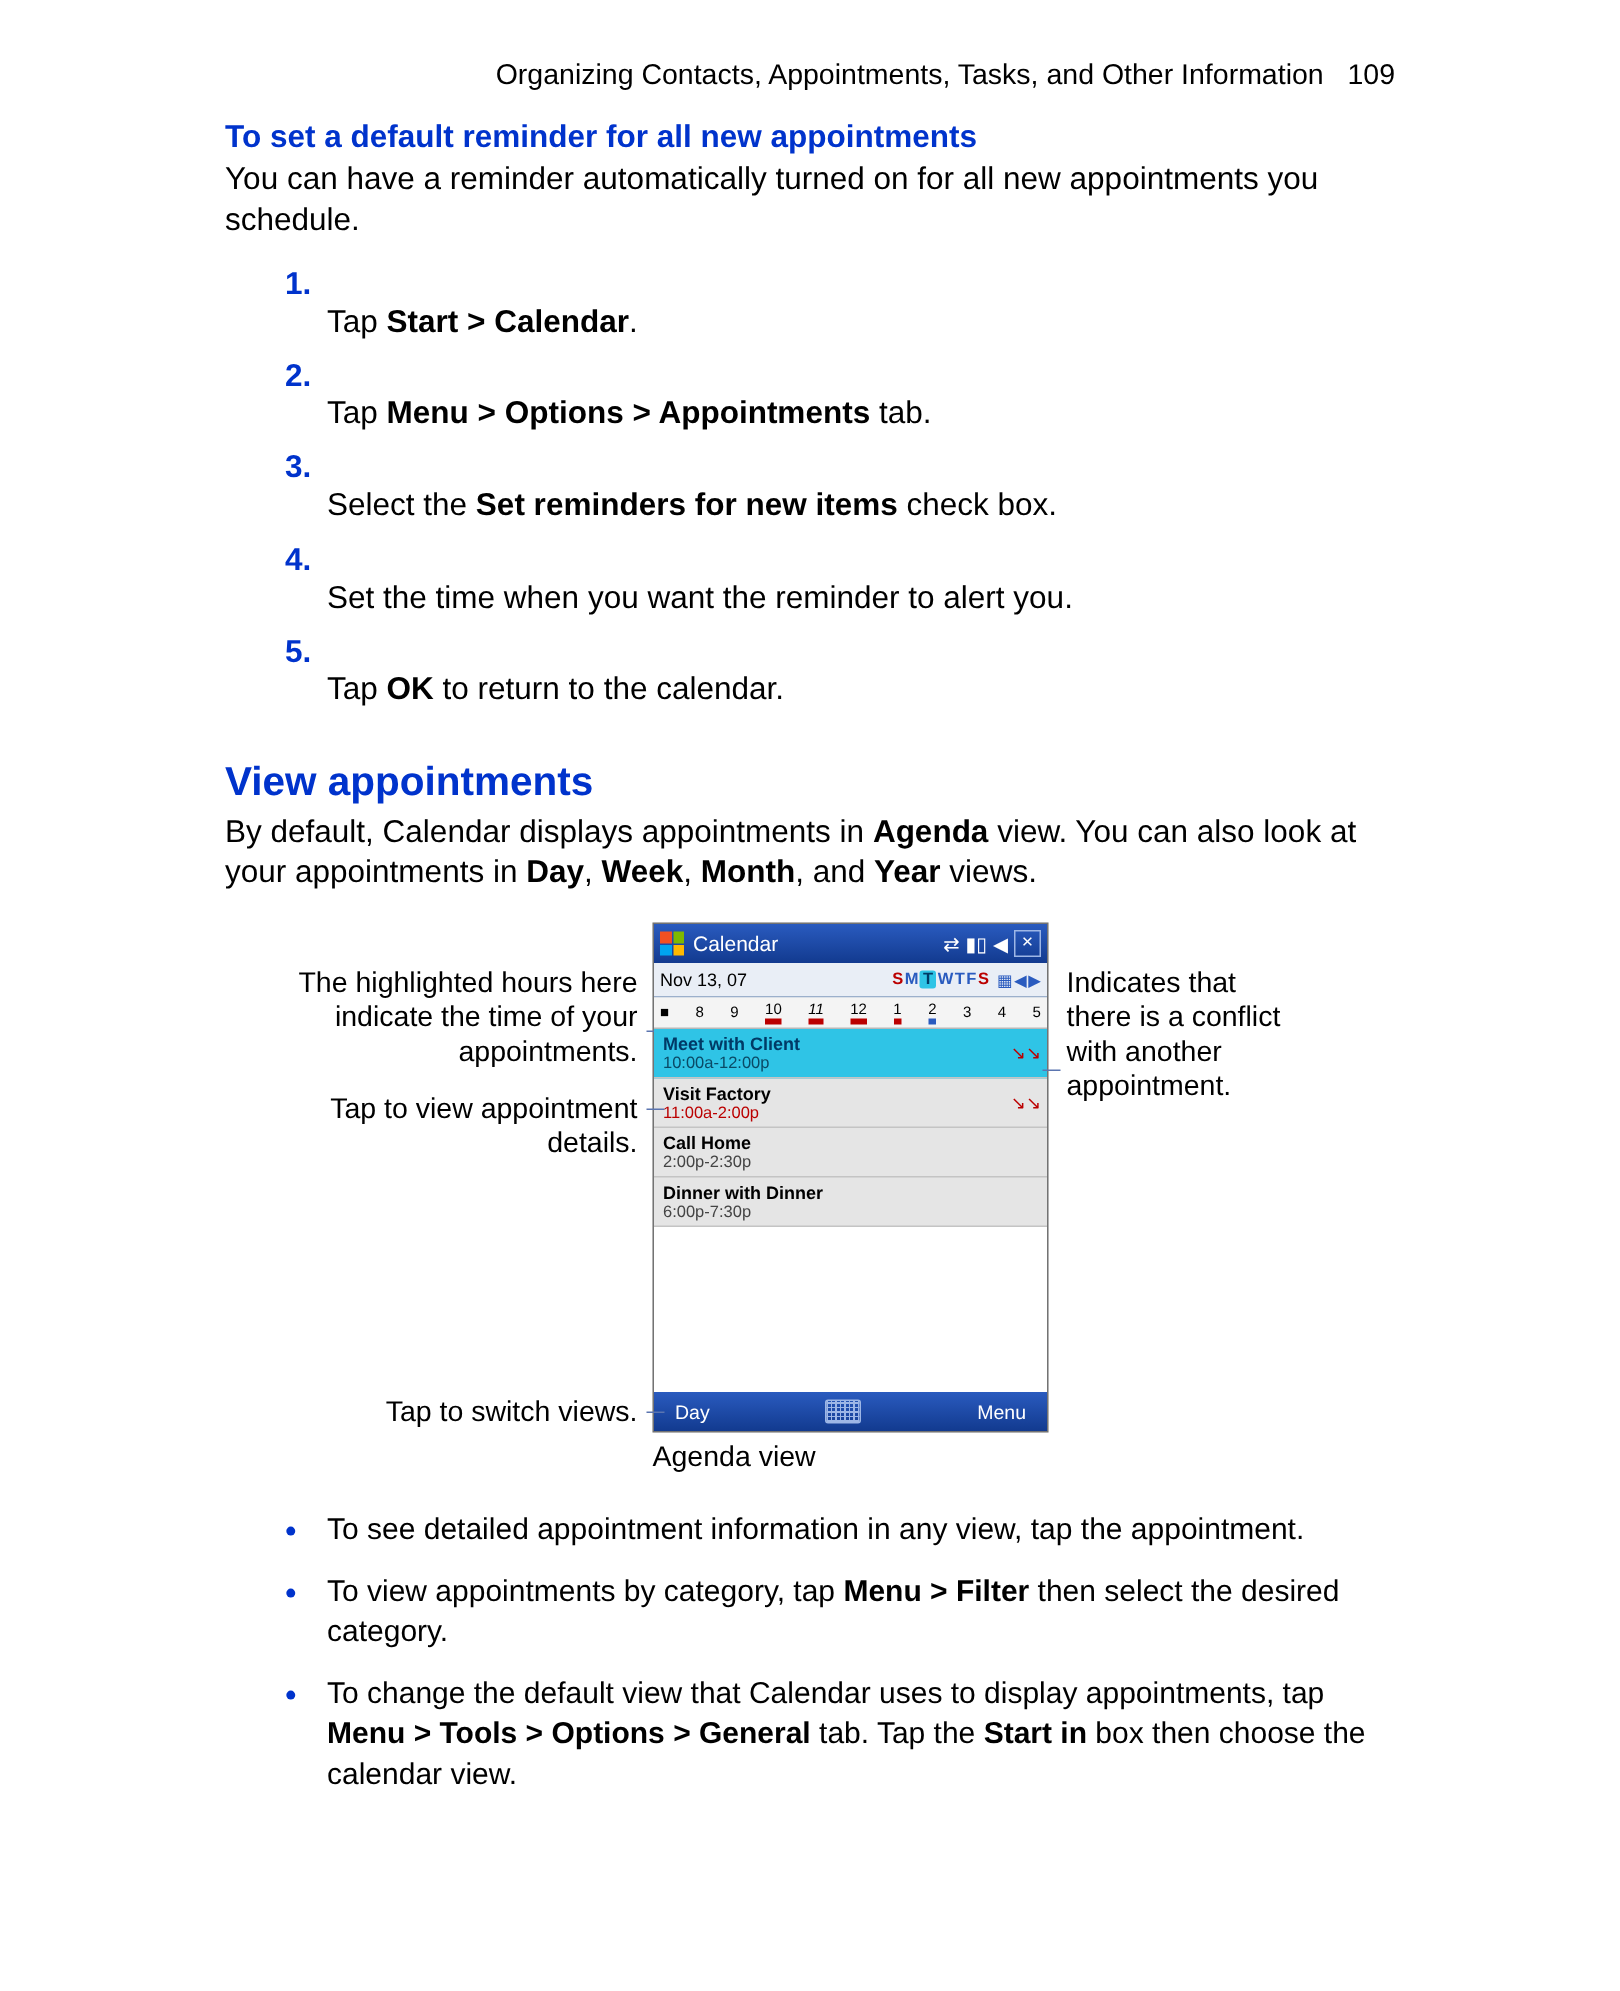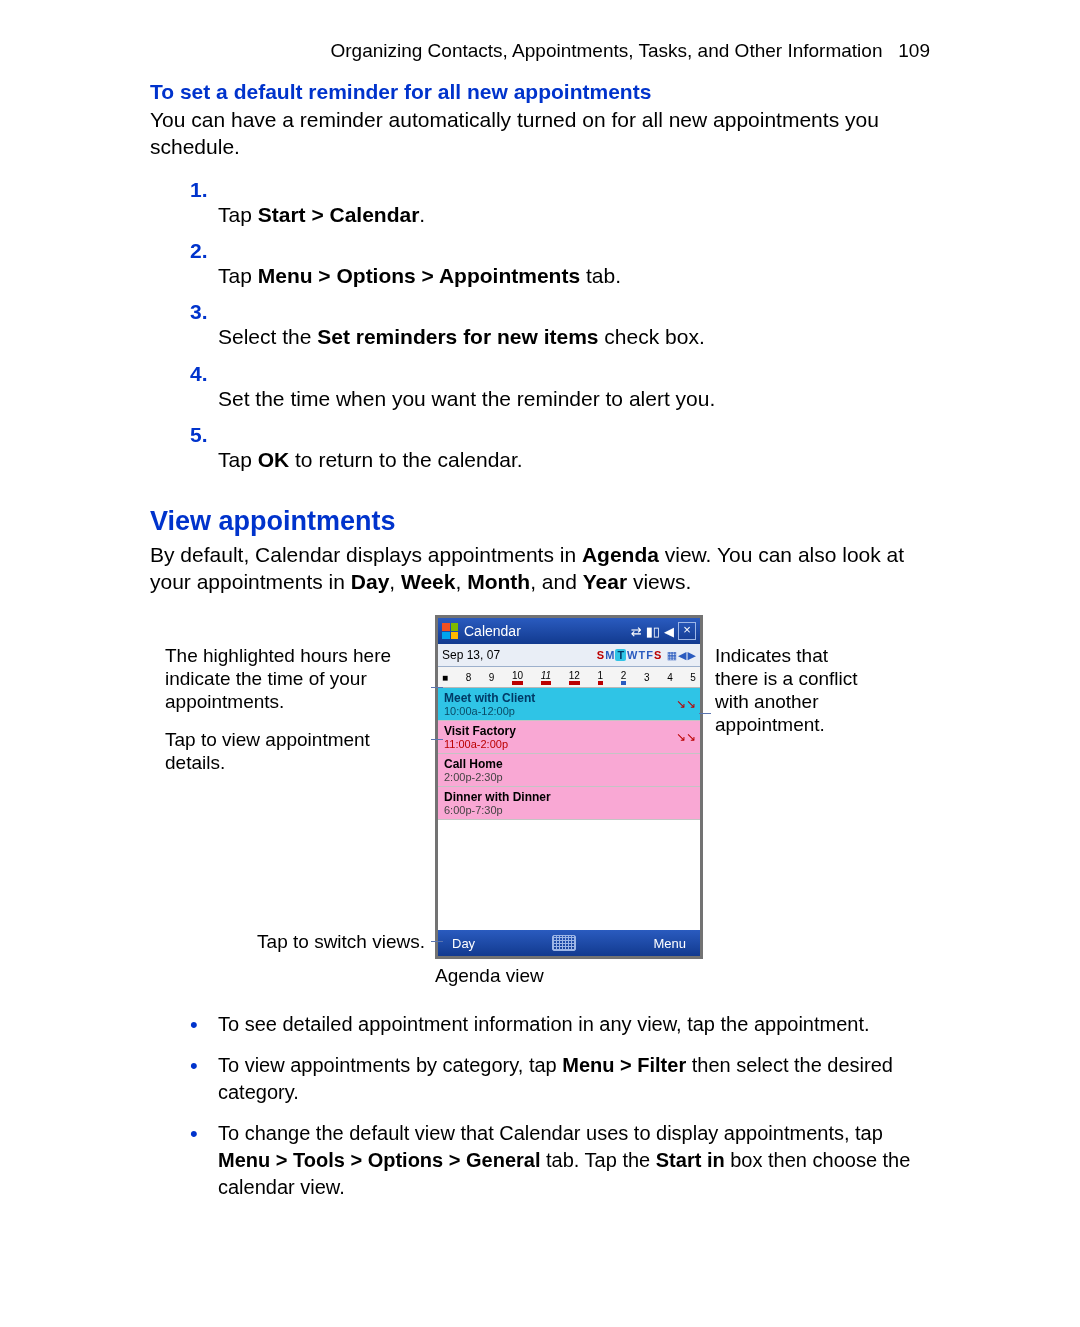--- a/index.html
+++ b/index.html
@@ -61,38 +61,38 @@
     display: flex;
     align-items: stretch;
     margin: 20px 0 6px 0;
   }
   .callouts-left {
     flex: 0 0 285px;
     position: relative;
     font-size: 19px;
     line-height: 1.2;
   }
-  .callouts-left .cl-item { position: absolute; right: 10px; text-align: left; }
+  .callouts-left .cl-item { position: absolute; right: 10px; text-align: right; }
   .callouts-right {
     flex: 0 0 175px;
     position: relative;
     font-size: 19px;
     line-height: 1.2;
   }
   .callouts-right .cr-item { position: absolute; left: 12px; }
   .connector {
     position: absolute;
     background: #5b75b0;
   }
   .connector.h { height: 1px; }
   
   .device {
     flex: 0 0 262px;
-    border: 3px solid #737373;
-    background: #f9a8d4;
+    border: 1px solid #737373;
+    background: #e5e5e5;
     font-family: Tahoma, Arial, sans-serif;
     font-size: 13px;
     box-shadow: 0 0 0 0;
   }
   .dev-titlebar {
     background: linear-gradient(#2a5bbf, #123a8f);
     color: #fff;
     display: flex;
     align-items: center;
     height: 26px;
@@ -240,21 +240,21 @@
         <span>Calendar</span>
         <span class="spacer"></span>
         <span class="status-icons">
           <span>⇄</span>
           <span>▮▯</span>
           <span>◀</span>
           <span class="x">×</span>
         </span>
       </div>
       <div class="dev-date">
-        <span>Sep 13, 07</span>
+        <span>Nov 13, 07</span>
         <span class="dow-group">
           <span class="dow red">S</span>
           <span class="dow">M</span>
           <span class="dow cur">T</span>
           <span class="dow">W</span>
           <span class="dow">T</span>
           <span class="dow">F</span>
           <span class="dow red">S</span>
           &nbsp;
           <span class="nav-ico">▦</span>

